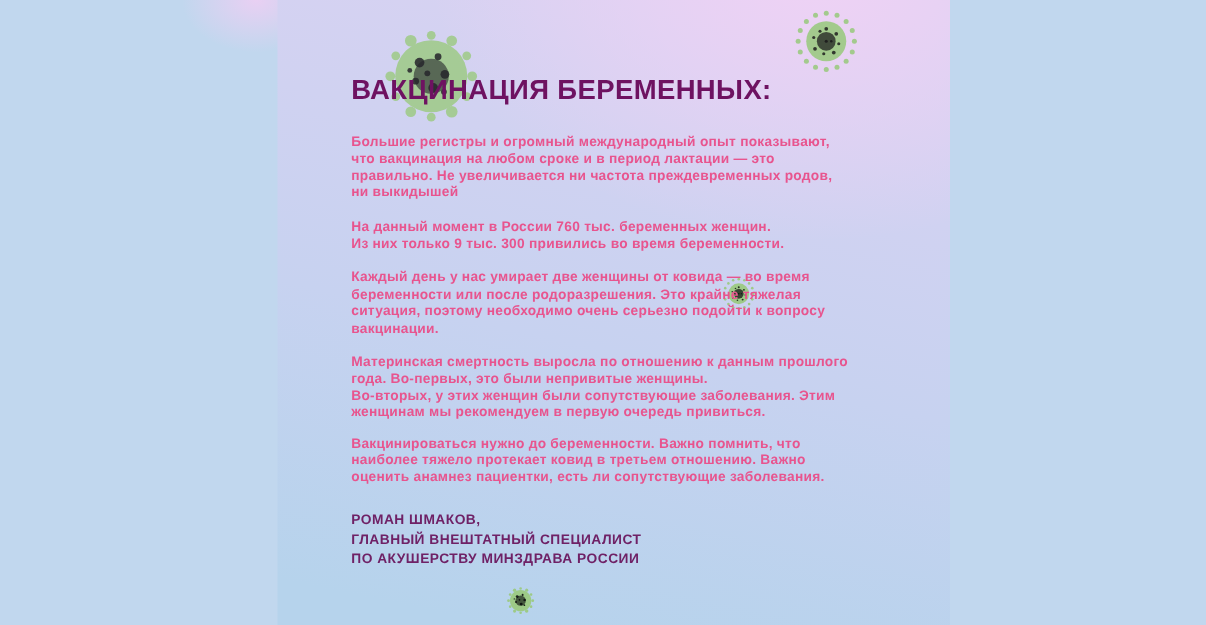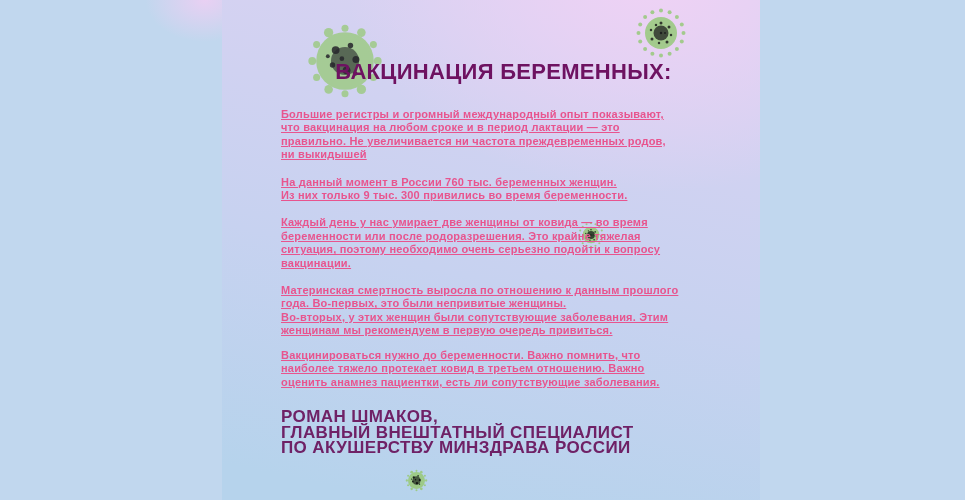--- a/index.html
+++ b/index.html
@@ -27,37 +27,35 @@
     width: 445px;
     z-index: 1;
   }
   .title {
     margin: 57px 0 0 0;
     font-size: 22px;
     line-height: 29px;
     font-weight: bold;
     letter-spacing: 0.3px;
     color: var(--title-color, #6e1261);
-    text-align: center;
   }
   .body-par {
     margin: 14px 0 0 0;
     font-size: 11px;
     line-height: 13.4px;
     font-weight: bold;
     letter-spacing: 0.2px;
     color: var(--body-color, #e8548e);
     white-space: pre-line;
-    text-decoration: underline;
   }
   .body-par.first { margin-top: 22px; }
   .body-par.p5 { margin-top: 11px; }
   .signature {
     margin: 20px 0 0 0;
-    font-size: 17px;
+    font-size: 11px;
     line-height: 15.7px;
     font-weight: bold;
     letter-spacing: 0.4px;
     color: var(--signature-color, #6f2166);
     white-space: pre-line;
   }
   .virus { position: absolute; color: var(--virus-green, #9cca82); }
   .v-large    { left: 84px;  top: 22px;  width: 78px; height: 78px; opacity: 0.82; }
   .v-topright { left: 414px; top: 8px;   width: 50px; height: 50px; opacity: 0.9; }
   .v-mid      { left: 356px; top: 222px; width: 26px; height: 26px; opacity: 0.95; }

